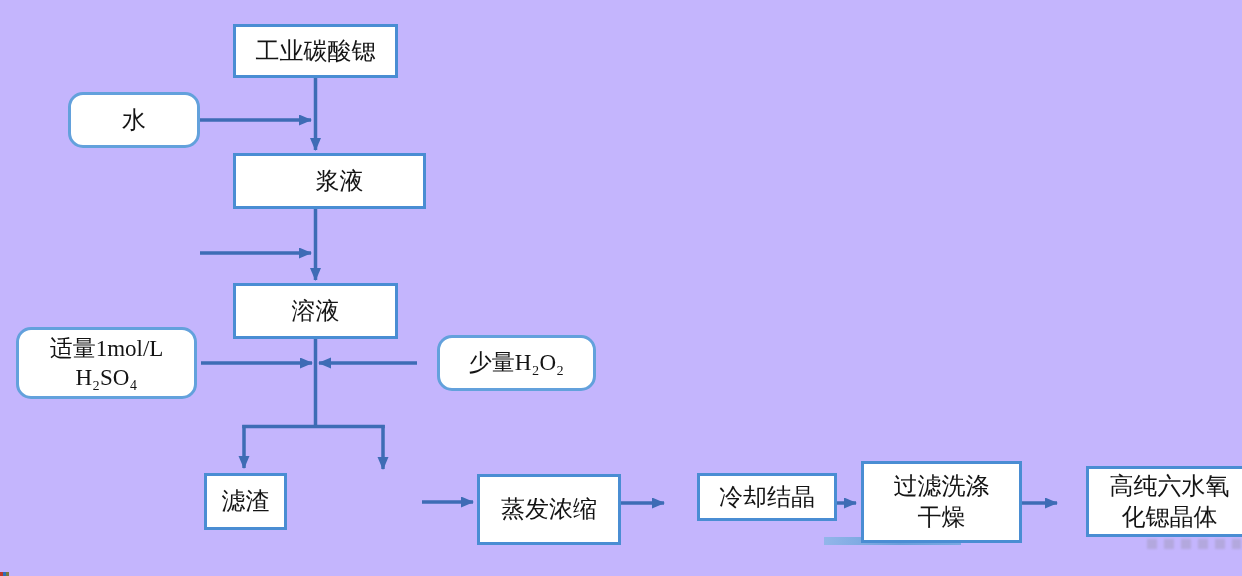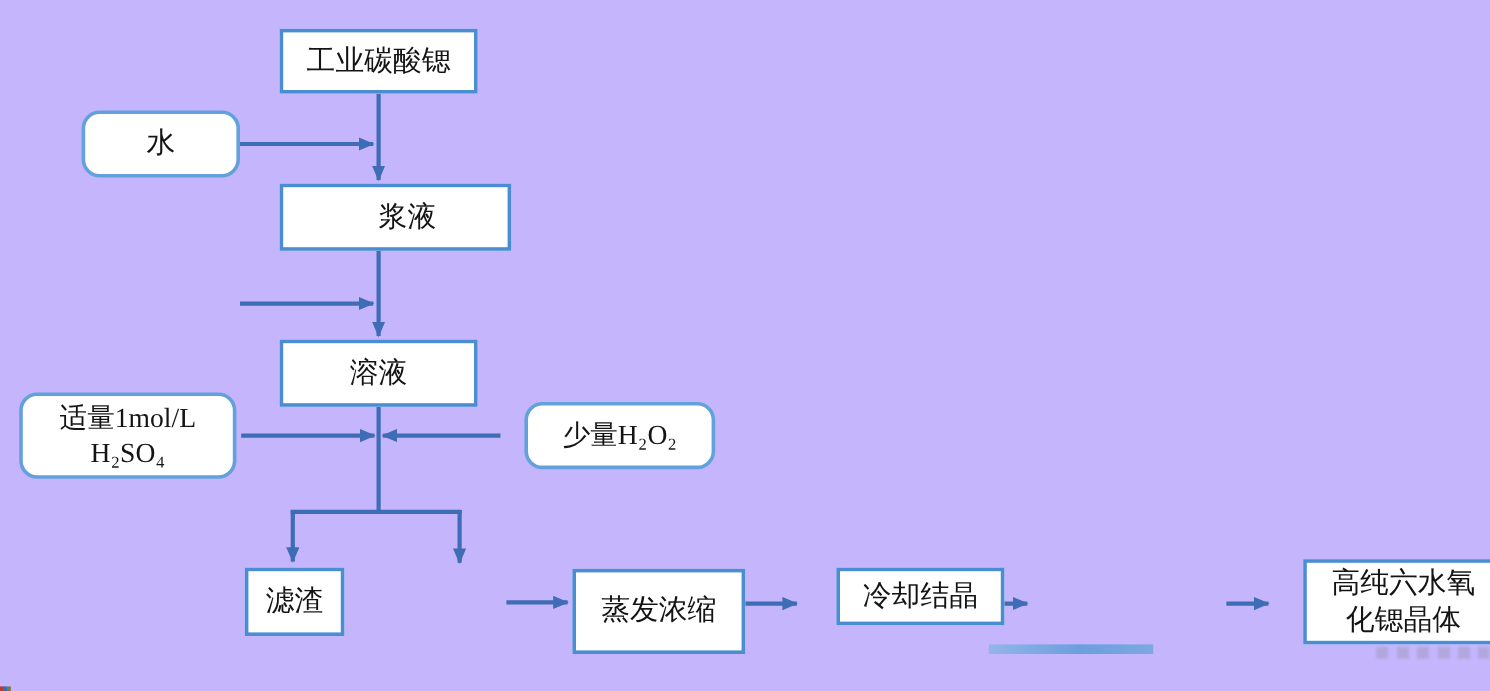--- a/index.html
+++ b/index.html
@@ -85,20 +85,22 @@
 
   <div class="box pbox" style="left:204px;top:473px;width:83px;height:57px;">滤渣</div>
 
   <div class="box pbox" style="left:233px;top:283px;width:165px;height:56px;">溶液</div>
 
 
   <div class="box pbox" style="left:477px;top:474px;width:144px;height:71px;">蒸发浓缩</div>
 
   <div class="box pbox" style="left:669px;top:473px;width:140px;height:48px;margin-left:28px;">冷却结晶</div>
 
+  <div class="box pbox" style="left:861px;top:461px;width:161px;height:82px;">过滤洗涤
+干燥</div>
 
   <div class="box pbox" style="left:1062px;top:466px;width:167px;height:71px;margin-left:24px;">高纯六水氧
 化锶晶体</div>
 
   <div class="box rbox" style="left:68px;top:92px;width:132px;height:56px;">水</div>
 
 
   <div class="box rbox small" style="left:16px;top:327px;width:181px;height:72px;">适量1mol/L
 H₂SO₄</div>
 

